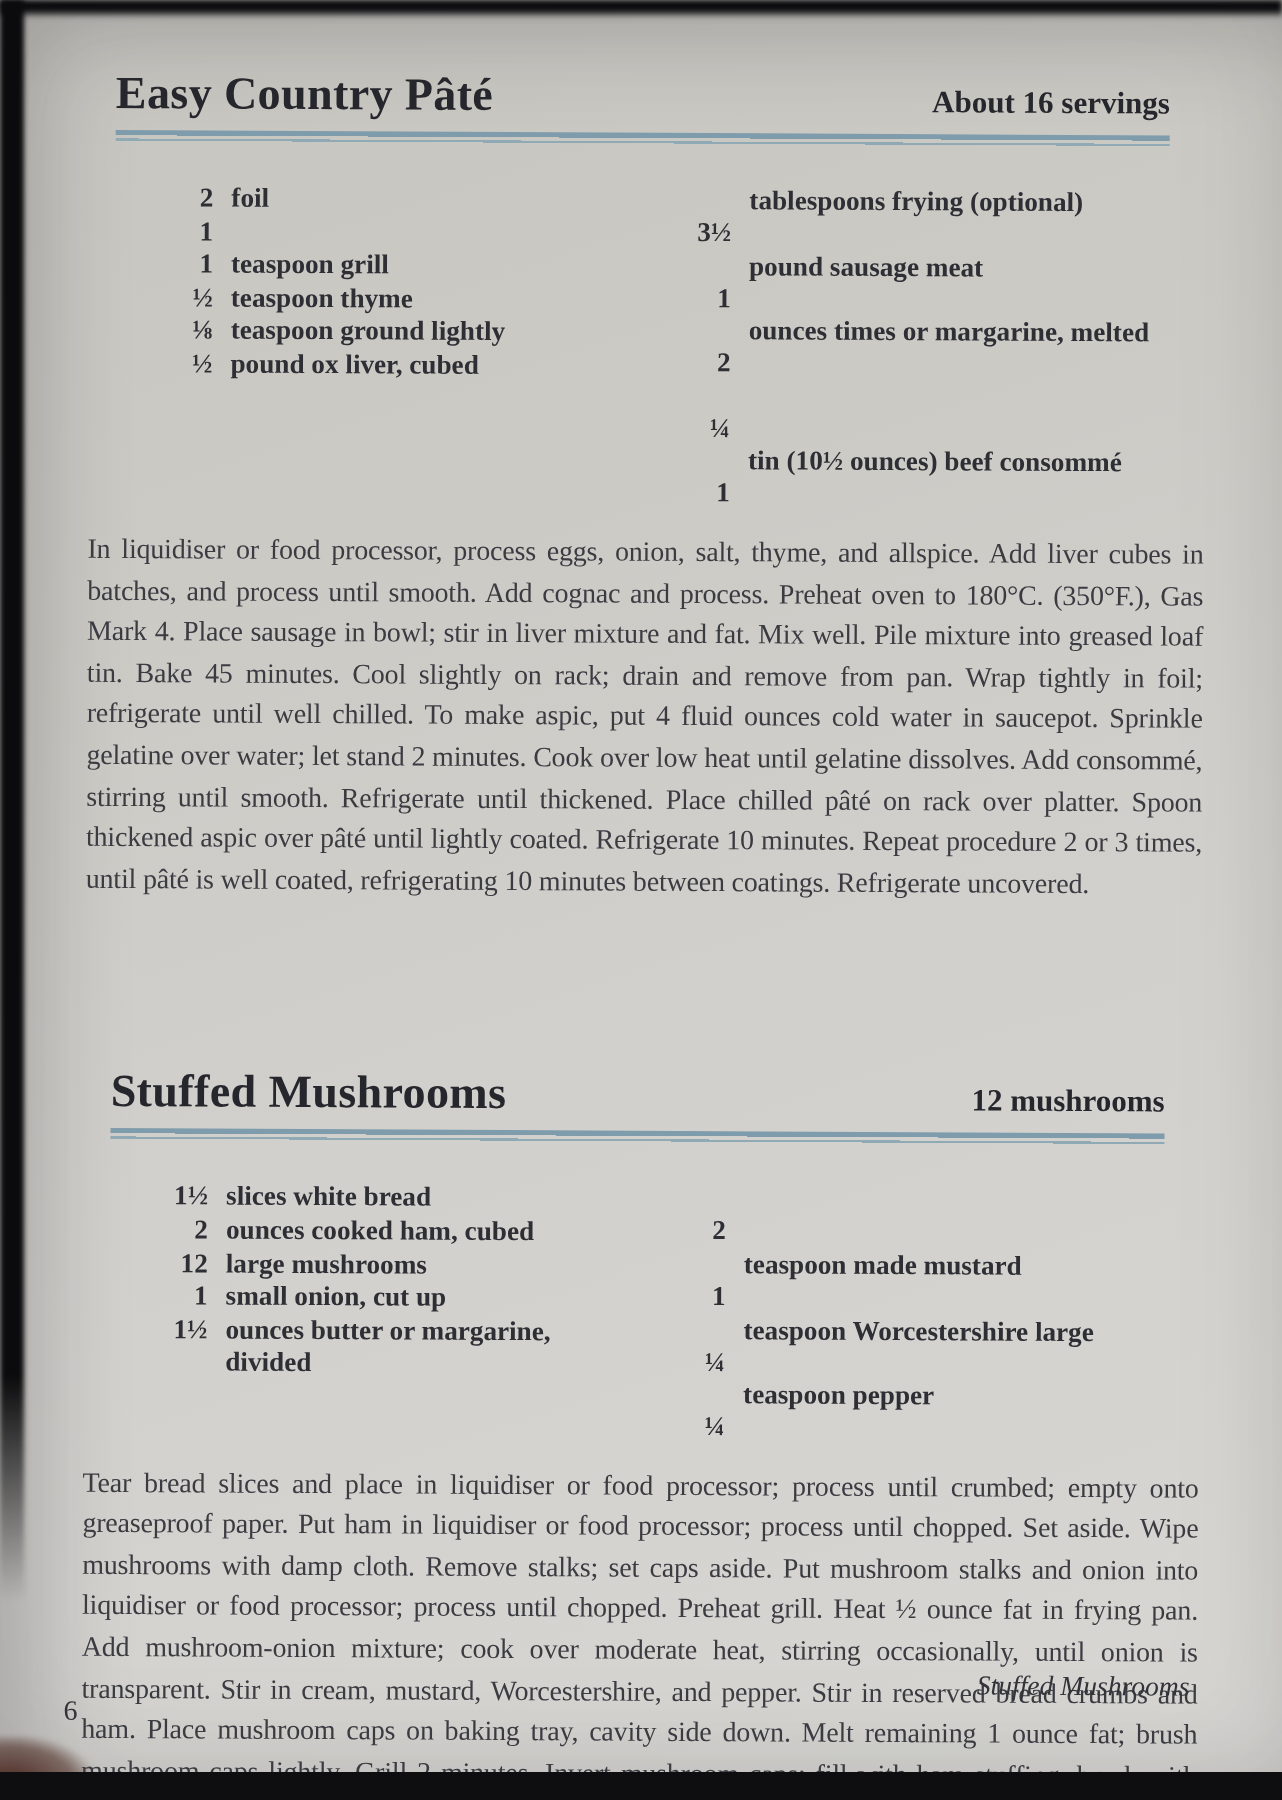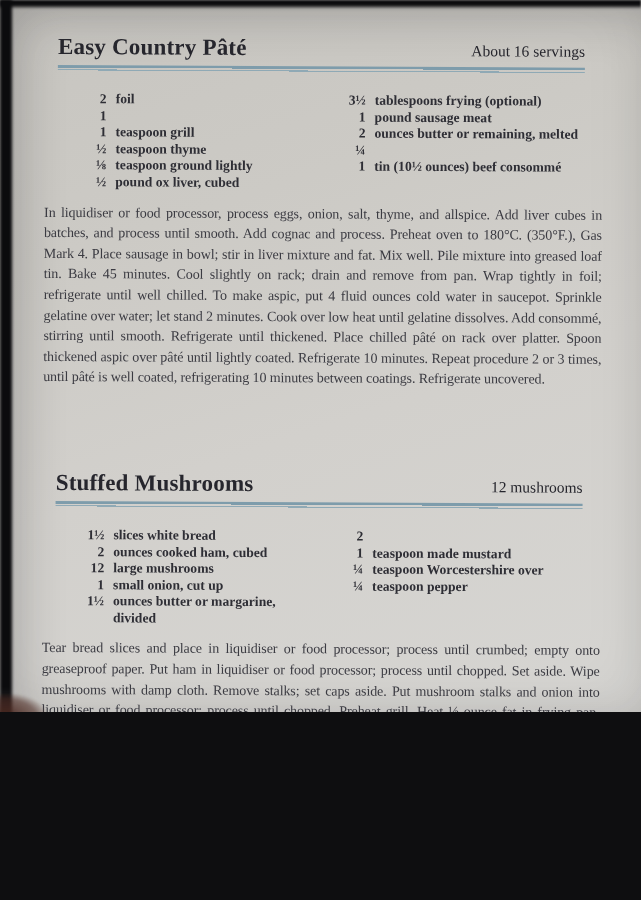--- a/index.html
+++ b/index.html
@@ -7,21 +7,21 @@
     padding: 0;
     width: 641px;
     height: 900px;
     overflow: hidden;
     background: #0e0e10;
     font-family: "Liberation Serif", serif;
   }
   .photo {
     position: relative;
     width: 641px;
-    height: 712px;
+    height: 886px;
     overflow: hidden;
   }
   .page {
     position: absolute;
     left: 0; top: 0; right: 0; bottom: 0;
     background: linear-gradient(162deg, #c7c5c0 0%, #cccac5 30%, #d2d0cc 58%, #d7d6d3 100%);
     box-shadow: inset 20px 16px 48px rgba(20,20,25,0.20), inset -8px -10px 60px rgba(20,20,25,0.05);
   }
   .edge-top {
     position: absolute;
@@ -65,21 +65,21 @@
   }
   .recipe-title {
     margin: 0;
     font-size: 23px;
     font-weight: 700;
     letter-spacing: 0.2px;
     color: #26262d;
   }
   .recipe-yield {
     font-size: 15.5px;
-    font-weight: 400;
+    font-weight: 700;
     color: #26262d;
   }
   .rule {
     height: 6px;
     margin: 5px 18px 0 13px;
     background: linear-gradient(to bottom,
       #7e9cab 0px, #7e9cab 2.6px,
       rgba(126,156,171,0) 2.6px, rgba(126,156,171,0) 4.2px,
       #8fa9b5 4.2px, #8fa9b5 5.3px,
       rgba(126,156,171,0) 5.3px);
@@ -102,21 +102,21 @@
     line-height: 16.6px;
     color: #2e2e35;
   }
   .qty {
     flex: none;
     width: 36px;
     text-align: right;
     margin-right: 9px;
   }
   .col-left .qty { margin-left: 26px; }
-  .col-right .qty { margin-left: 6px; }
+  .col-right .qty { margin-left: 6px; margin-top: 16px; }
   .method {
     margin: 12px 0 0 0;
     font-size: 14px;
     line-height: 20.6px;
     text-align: justify;
     letter-spacing: -0.1px;
     color: #3b3b42;
   }
   .recipe-2 { margin-top: 82px; }
   .footer-running-title {
@@ -178,21 +178,21 @@
             <li class="ing-row">
               <span class="qty">3½</span>
               <span class="ing-text">tablespoons frying (optional)</span>
             </li>
             <li class="ing-row">
               <span class="qty">1</span>
               <span class="ing-text">pound sausage meat</span>
             </li>
             <li class="ing-row">
               <span class="qty">2</span>
-              <span class="ing-text">ounces butter or remaining, melted</span>
+              <span class="ing-text">ounces times or margarine, melted</span>
             </li>
             <li class="ing-row">
               <span class="qty">¼</span>
             </li>
             <li class="ing-row">
               <span class="qty">1</span>
               <span class="ing-text">tin (10½ ounces) beef consommé</span>
             </li>
           </ul>
         </div>
@@ -231,21 +231,21 @@
           <ul class="ing-col col-right">
             <li class="ing-row">
               <span class="qty">2</span>
             </li>
             <li class="ing-row">
               <span class="qty">1</span>
               <span class="ing-text">teaspoon made mustard</span>
             </li>
             <li class="ing-row">
               <span class="qty">¼</span>
-              <span class="ing-text">teaspoon Worcestershire over</span>
+              <span class="ing-text">teaspoon Worcestershire large</span>
             </li>
             <li class="ing-row">
               <span class="qty">¼</span>
               <span class="ing-text">teaspoon pepper</span>
             </li>
           </ul>
         </div>
         <p class="method">Tear bread slices and place in liquidiser or food processor; process until crumbed; empty onto greaseproof paper. Put ham in liquidiser or food processor; process until chopped. Set aside. Wipe mushrooms with damp cloth. Remove stalks; set caps aside. Put mushroom stalks and onion into liquidiser or food processor; process until chopped. Preheat grill. Heat ½ ounce fat in frying pan. Add mushroom-onion mixture; cook over moderate heat, stirring occasionally, until onion is transparent. Stir in cream, mustard, Worcestershire, and pepper. Stir in reserved bread crumbs and ham. Place mushroom caps on baking tray, cavity side down. Melt remaining 1 ounce fat; brush mushroom caps lightly. Grill 2 minutes. Invert mushroom caps; fill with ham stuffing; brush with remaining melted fat. Grill 3 minutes, or until lightly browned.</p>
       </section>
 

